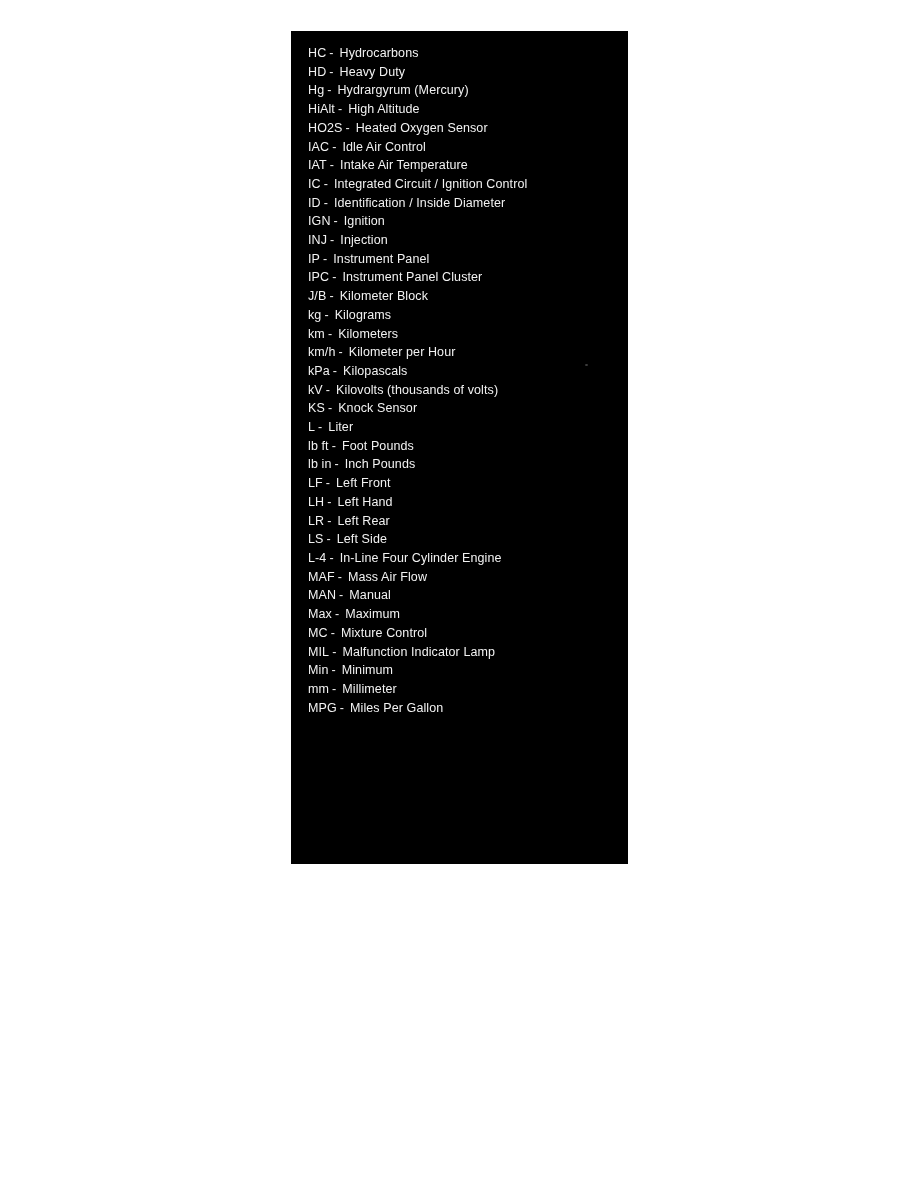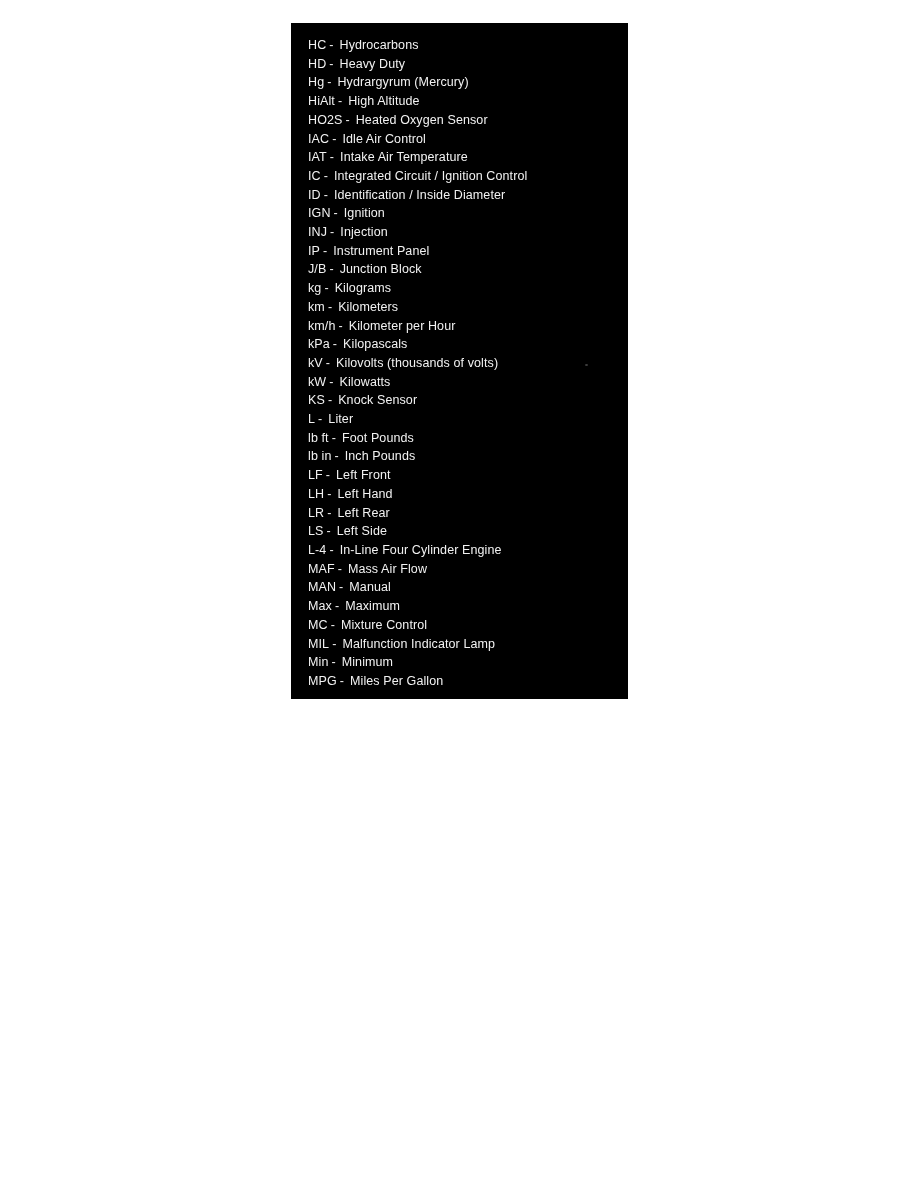--- a/index.html
+++ b/index.html
@@ -13,23 +13,23 @@
   }
   .page {
     position: relative;
     width: 918px;
     height: 1188px;
     background: #ffffff;
   }
   .glossary-panel {
     position: absolute;
     left: 291px;
-    top: 23px;
+    top: 31px;
     width: 337px;
-    height: 676px;
+    height: 833px;
     background: #000000;
     box-sizing: border-box;
     padding: 13px 6px 8px 17px;
   }
   .glossary-list {
     display: block;
   }
   .glossary-row {
     color: #f2f2f2;
     font-size: 12.5px;
@@ -82,36 +82,36 @@
   <div class="glossary-row"><span class="abbr">IC</span><span class="sep">-</span><span class="def">Integrated Circuit / Ignition Control</span></div>
 
   <div class="glossary-row"><span class="abbr">ID</span><span class="sep">-</span><span class="def">Identification / Inside Diameter</span></div>
 
   <div class="glossary-row"><span class="abbr">IGN</span><span class="sep">-</span><span class="def">Ignition</span></div>
 
   <div class="glossary-row"><span class="abbr">INJ</span><span class="sep">-</span><span class="def">Injection</span></div>
 
   <div class="glossary-row"><span class="abbr">IP</span><span class="sep">-</span><span class="def">Instrument Panel</span></div>
 
+  <div class="glossary-row"><span class="abbr">IPC</span><span class="sep">-</span><span class="def">Instrument Panel Cluster</span></div>
 
 
 
-  <div class="glossary-row"><span class="abbr">J/B</span><span class="sep">-</span><span class="def">Junction Block</span></div>
+  <div class="glossary-row"><span class="abbr">J/B</span><span class="sep">-</span><span class="def">Kilometer Block</span></div>
 
   <div class="glossary-row"><span class="abbr">kg</span><span class="sep">-</span><span class="def">Kilograms</span></div>
 
   <div class="glossary-row"><span class="abbr">km</span><span class="sep">-</span><span class="def">Kilometers</span></div>
 
   <div class="glossary-row"><span class="abbr">km/h</span><span class="sep">-</span><span class="def">Kilometer per Hour</span></div>
 
   <div class="glossary-row"><span class="abbr">kPa</span><span class="sep">-</span><span class="def">Kilopascals</span></div>
 
   <div class="glossary-row"><span class="abbr">kV</span><span class="sep">-</span><span class="def">Kilovolts (thousands of volts)</span></div>
 
-  <div class="glossary-row"><span class="abbr">kW</span><span class="sep">-</span><span class="def">Kilowatts</span></div>
 
   <div class="glossary-row"><span class="abbr">KS</span><span class="sep">-</span><span class="def">Knock Sensor</span></div>
 
   <div class="glossary-row"><span class="abbr">L</span><span class="sep">-</span><span class="def">Liter</span></div>
 
   <div class="glossary-row"><span class="abbr">lb ft</span><span class="sep">-</span><span class="def">Foot Pounds</span></div>
 
   <div class="glossary-row"><span class="abbr">lb in</span><span class="sep">-</span><span class="def">Inch Pounds</span></div>
 
   <div class="glossary-row"><span class="abbr">LF</span><span class="sep">-</span><span class="def">Left Front</span></div>
@@ -132,18 +132,19 @@
 
   <div class="glossary-row"><span class="abbr">Max</span><span class="sep">-</span><span class="def">Maximum</span></div>
 
   <div class="glossary-row"><span class="abbr">MC</span><span class="sep">-</span><span class="def">Mixture Control</span></div>
 
 
   <div class="glossary-row"><span class="abbr">MIL</span><span class="sep">-</span><span class="def">Malfunction Indicator Lamp</span></div>
 
   <div class="glossary-row"><span class="abbr">Min</span><span class="sep">-</span><span class="def">Minimum</span></div>
 
+  <div class="glossary-row"><span class="abbr">mm</span><span class="sep">-</span><span class="def">Millimeter</span></div>
 
   <div class="glossary-row"><span class="abbr">MPG</span><span class="sep">-</span><span class="def">Miles Per Gallon</span></div>
 </div>
   </div>
   <div class="scan-artifact"></div>
 </div>
 
 </body></html>

